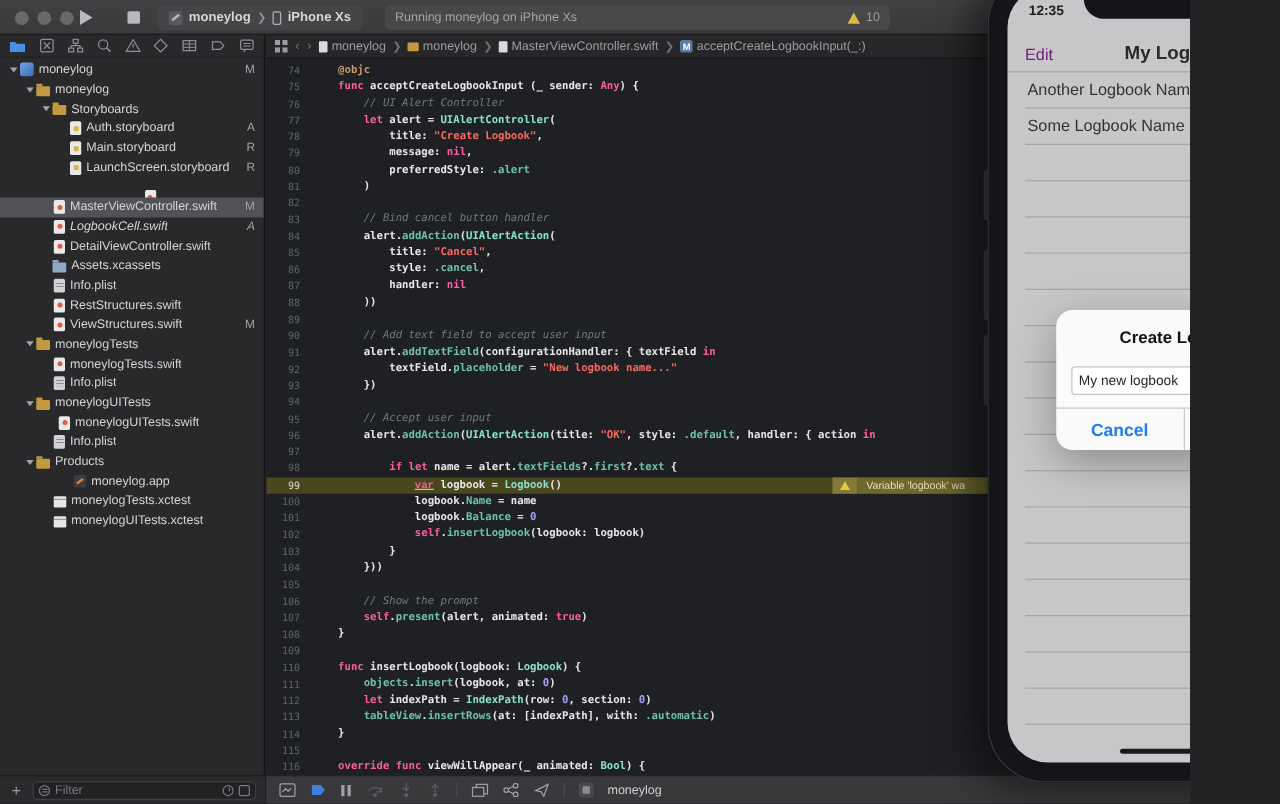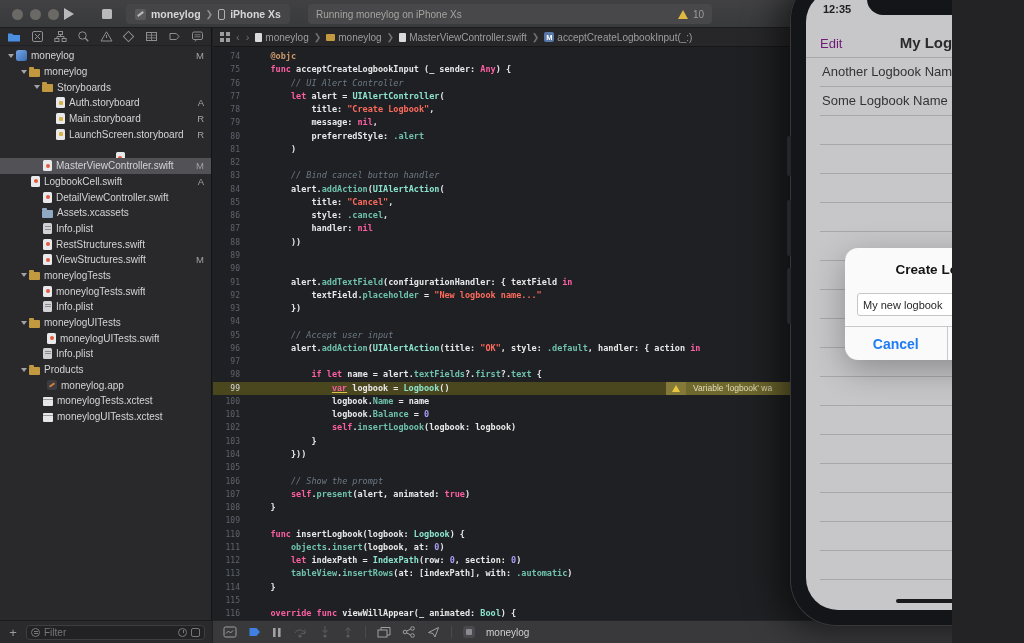--- a/index.html
+++ b/index.html
@@ -236,21 +236,21 @@
           <span class="tri none"></span>
           <span class="fi fi-swift"></span>
           <span class="tlabel">AppDelegate.swift</span>
         </div>
         <div class="trow sel" style="padding-left: 32px;">
           <span class="tri none"></span>
           <span class="fi fi-swift"></span>
           <span class="tlabel">MasterViewController.swift</span>
           <span class="tbadge">M</span>
         </div>
-        <div class="trow" style="padding-left: 20px;">
+        <div class="trow" style="padding-left: 32px; font-style: italic;">
           <span class="tri none"></span>
           <span class="fi fi-swift"></span>
           <span class="tlabel">LogbookCell.swift</span>
           <span class="tbadge">A</span>
         </div>
         <div class="trow" style="padding-left: 32px;">
           <span class="tri none"></span>
           <span class="fi fi-swift"></span>
           <span class="tlabel">DetailViewController.swift</span>
         </div>
@@ -303,21 +303,21 @@
         <div class="trow" style="padding-left: 32px;">
           <span class="tri none"></span>
           <span class="fi fi-plist"></span>
           <span class="tlabel">Info.plist</span>
         </div>
         <div class="trow" style="padding-left: 19px;">
           <span class="tri open"></span>
           <span class="fi fi-folder"></span>
           <span class="tlabel">Products</span>
         </div>
-        <div class="trow" style="padding-left: 36px;">
+        <div class="trow" style="padding-left: 48px;">
           <span class="tri none"></span>
           <span class="fi fi-app"></span>
           <span class="tlabel">moneylog.app</span>
         </div>
         <div class="trow" style="padding-left: 32px;">
           <span class="tri none"></span>
           <span class="fi fi-xctest"></span>
           <span class="tlabel">moneylogTests.xctest</span>
         </div>
         <div class="trow" style="padding-left: 32px;">
@@ -375,21 +375,21 @@
         <div class="cline"><span class="gut">80</span><span class="ctext">            <span class="c-pl">preferredStyle: </span><span class="c-meth">.alert</span></span></div>
         <div class="cline"><span class="gut">81</span><span class="ctext">        <span class="c-pl">)</span></span></div>
         <div class="cline"><span class="gut">82</span><span class="ctext"></span></div>
         <div class="cline"><span class="gut">83</span><span class="ctext">        <span class="c-com">// Bind cancel button handler</span></span></div>
         <div class="cline"><span class="gut">84</span><span class="ctext">        <span class="c-pl">alert.</span><span class="c-meth">addAction</span><span class="c-pl">(</span><span class="c-type">UIAlertAction</span><span class="c-pl">(</span></span></div>
         <div class="cline"><span class="gut">85</span><span class="ctext">            <span class="c-pl">title: </span><span class="c-str">"Cancel"</span><span class="c-pl">,</span></span></div>
         <div class="cline"><span class="gut">86</span><span class="ctext">            <span class="c-pl">style: </span><span class="c-meth">.cancel</span><span class="c-pl">,</span></span></div>
         <div class="cline"><span class="gut">87</span><span class="ctext">            <span class="c-pl">handler: </span><span class="c-kw">nil</span></span></div>
         <div class="cline"><span class="gut">88</span><span class="ctext">        <span class="c-pl">))</span></span></div>
         <div class="cline"><span class="gut">89</span><span class="ctext"></span></div>
-        <div class="cline"><span class="gut">90</span></div>
+        <div class="cline"><span class="gut">90</span><span class="ctext">        <span class="c-com">// Add text field to accept user input</span></span></div>
         <div class="cline"><span class="gut">91</span><span class="ctext">        <span class="c-pl">alert.</span><span class="c-meth">addTextField</span><span class="c-pl">(configurationHandler: { textField </span><span class="c-kw">in</span></span></div>
         <div class="cline"><span class="gut">92</span><span class="ctext">            <span class="c-pl">textField.</span><span class="c-meth">placeholder</span><span class="c-pl"> = </span><span class="c-str">"New logbook name..."</span></span></div>
         <div class="cline"><span class="gut">93</span><span class="ctext">        <span class="c-pl">})</span></span></div>
         <div class="cline"><span class="gut">94</span><span class="ctext"></span></div>
         <div class="cline"><span class="gut">95</span><span class="ctext">        <span class="c-com">// Accept user input</span></span></div>
         <div class="cline"><span class="gut">96</span><span class="ctext">        <span class="c-pl">alert.</span><span class="c-meth">addAction</span><span class="c-pl">(</span><span class="c-type">UIAlertAction</span><span class="c-pl">(title: </span><span class="c-str">"OK"</span><span class="c-pl">, style: </span><span class="c-meth">.default</span><span class="c-pl">, handler: { action </span><span class="c-kw">in</span></span></div>
         <div class="cline"><span class="gut">97</span><span class="ctext"></span></div>
         <div class="cline"><span class="gut">98</span><span class="ctext">            <span class="c-kw">if</span><span class="c-pl"> </span><span class="c-kw">let</span><span class="c-pl"> name = alert.</span><span class="c-meth">textFields</span><span class="c-pl">?.</span><span class="c-meth">first</span><span class="c-pl">?.</span><span class="c-meth">text</span><span class="c-pl"> {</span></span></div>
         <div class="cline warn"><span class="gut">99</span><span class="ctext">                <span class="c-kwu">var</span><span class="c-pl"> logbook = </span><span class="c-type">Logbook</span><span class="c-pl">()</span></span><span class="wbadge"><span class="wiconbox"><span class="wicon"></span></span><span class="wtext">Variable 'logbook' wa</span></span></div>
         <div class="cline"><span class="gut">100</span><span class="ctext">                <span class="c-pl">logbook.</span><span class="c-meth">Name</span><span class="c-pl"> = name</span></span></div>

